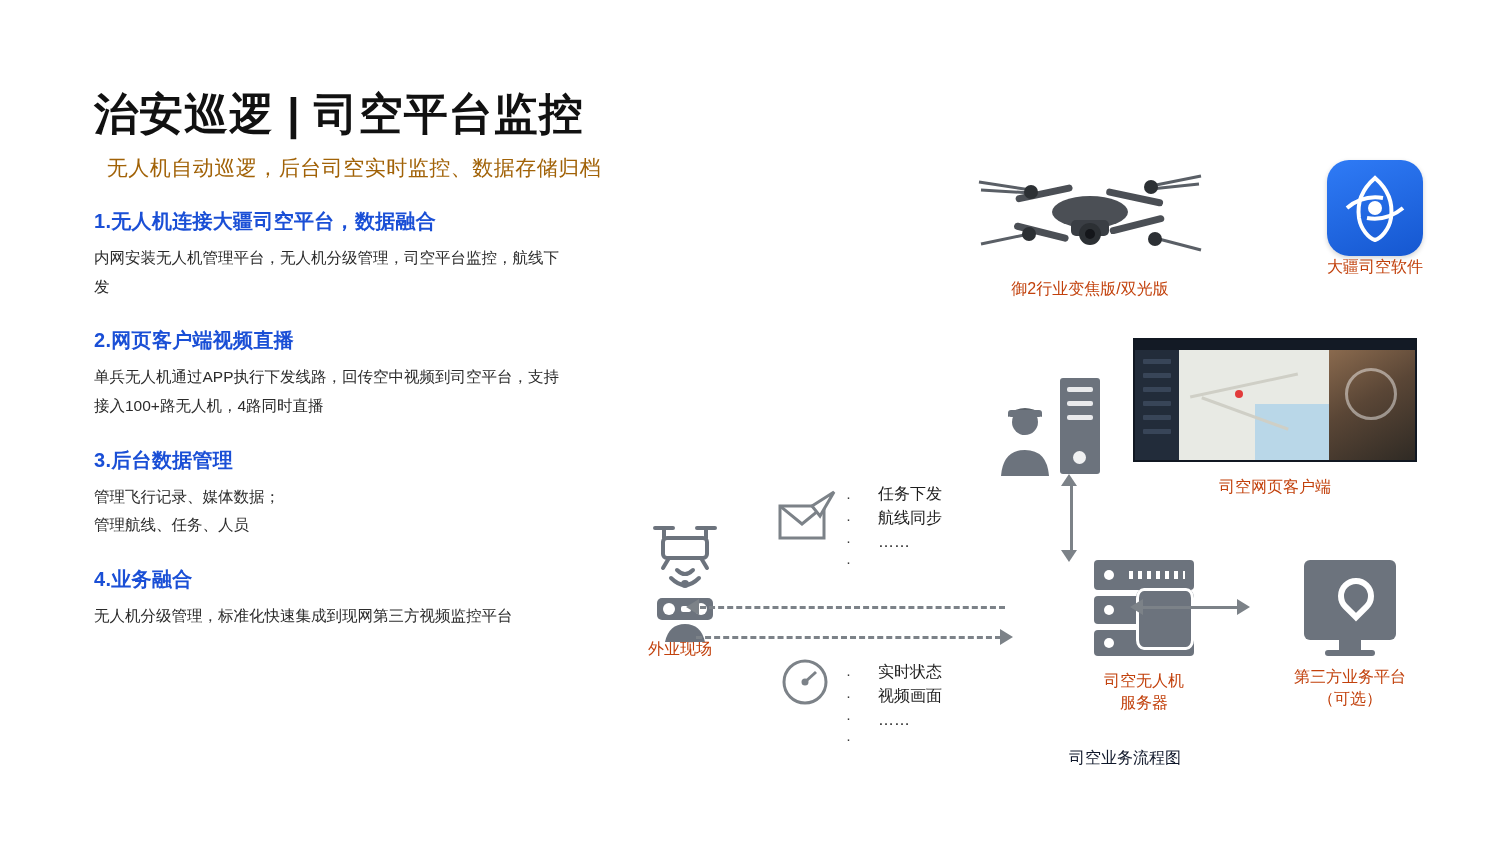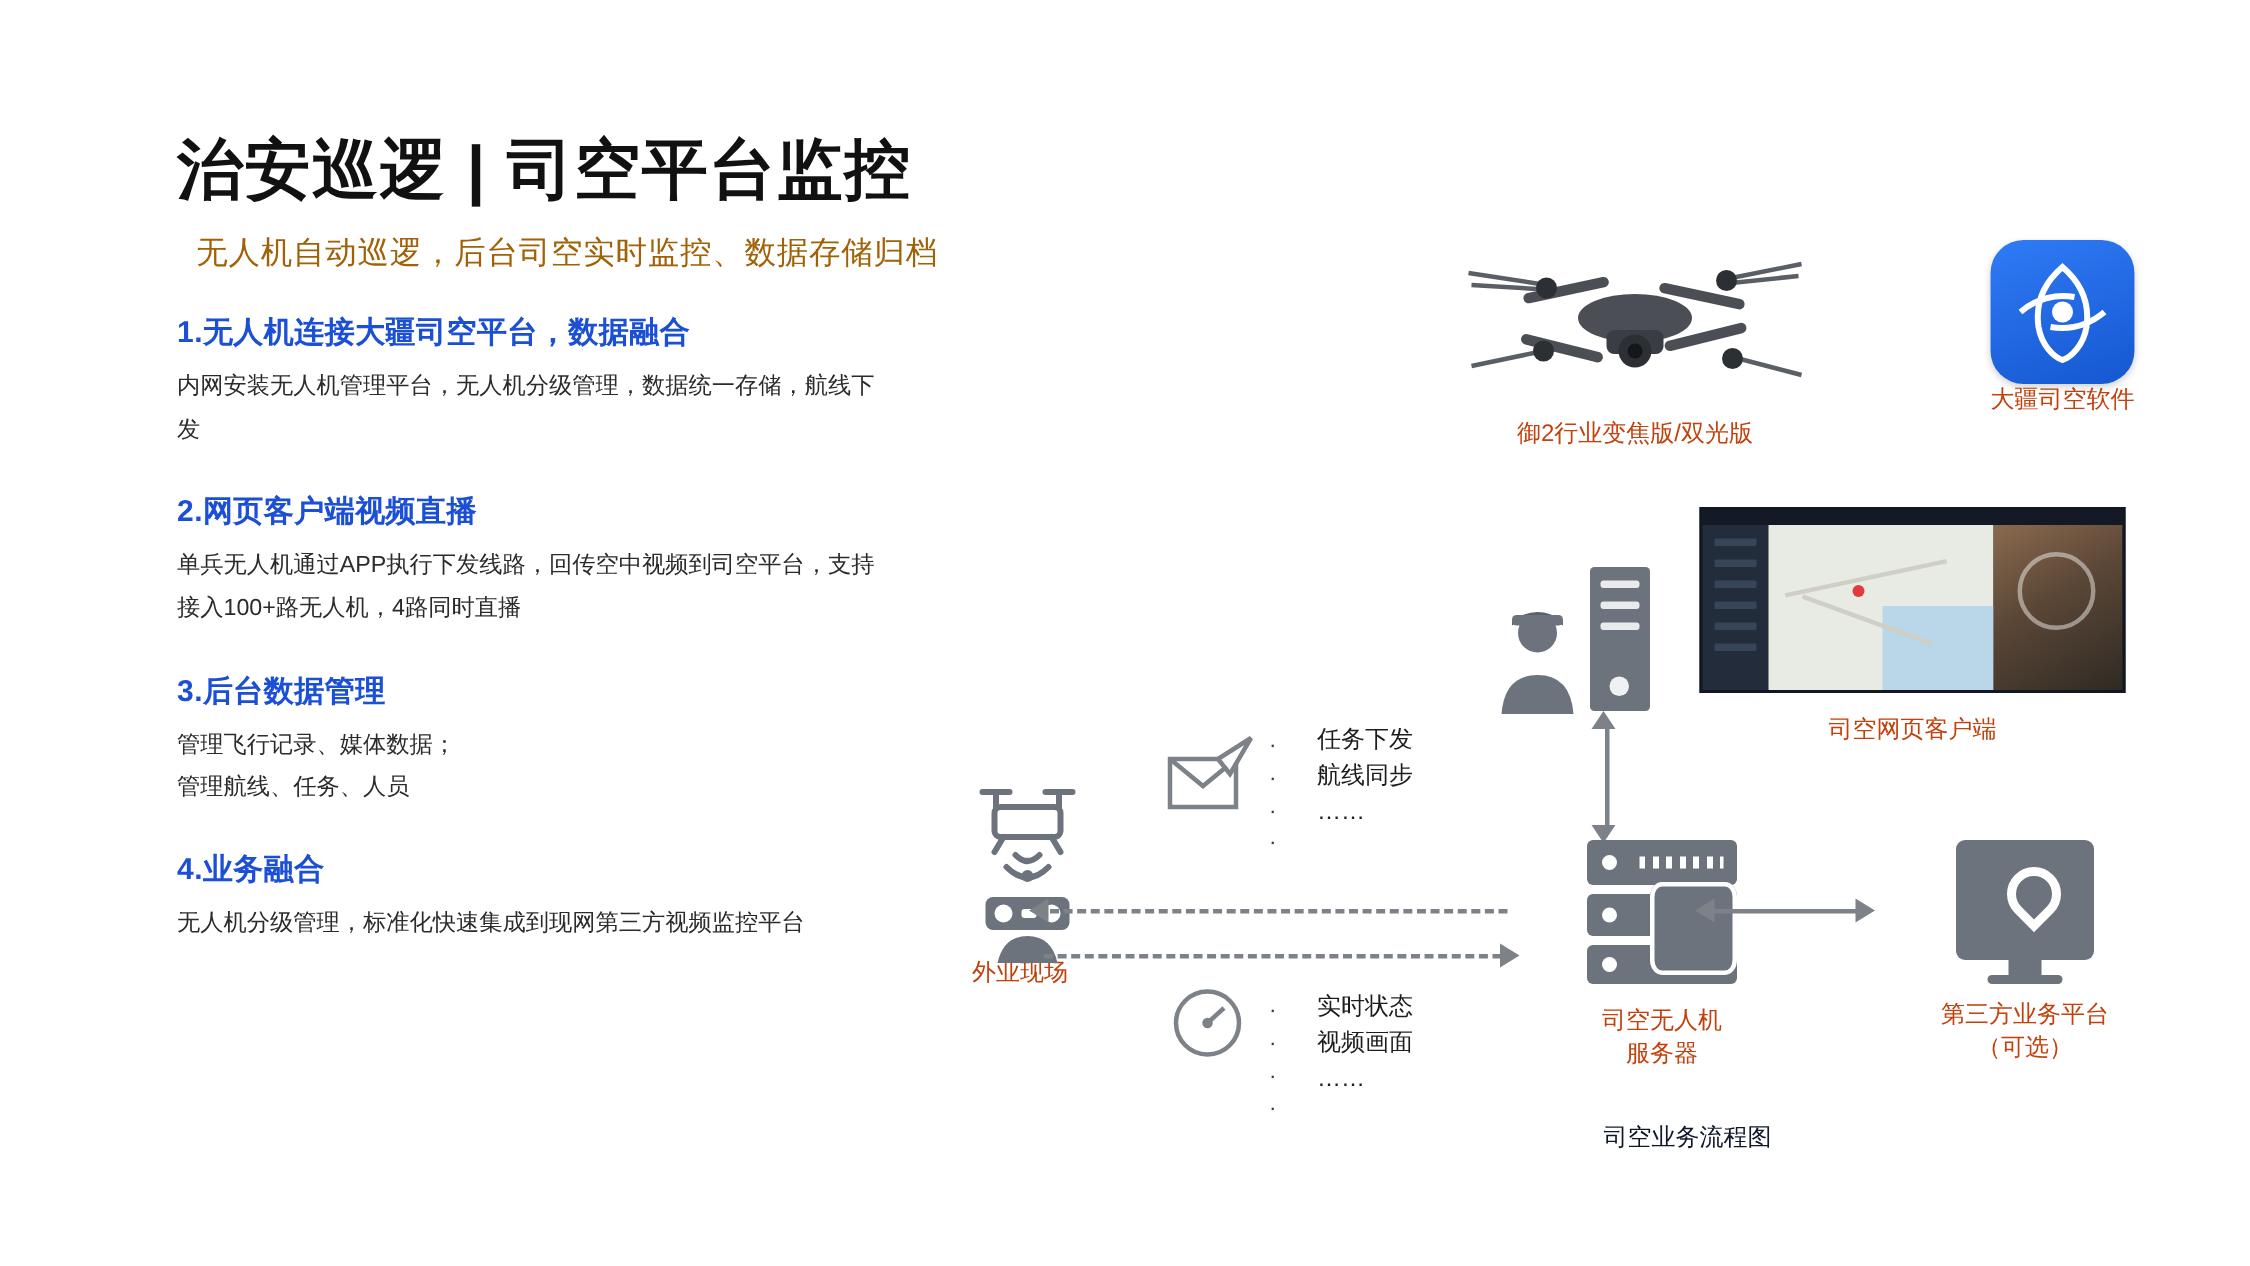--- a/index.html
+++ b/index.html
@@ -20,21 +20,20 @@
     width: 1500px;
     height: 844px;
   }
 
   
   .left-col {
     position: absolute;
     left: 94px;
     top: 88px;
     width: 520px;
-    margin-left: 24px;
   }
   .main-title {
     font-size: 44px;
     font-weight: bold;
     color: #111111;
     letter-spacing: 1px;
     line-height: 1.18;
     white-space: nowrap;
   }
   .subtitle {
@@ -191,21 +190,21 @@
     opacity: .85;
   }
   .tower .dot {
     position: absolute; left: 13px; bottom: 10px; width: 13px; height: 13px;
     background: #ffffff; border-radius: 50%; opacity: .9; margin: 0;
   }
 
   
   .server-block {
     position: absolute;
-    left: 408px;
+    left: 444px;
     top: 560px;
     width: 200px;
     text-align: center;
   }
   .server {
     width: 100px;
     height: 96px;
     margin: 0 auto;
     position: relative;
   }
@@ -359,21 +358,21 @@
 <div class="slide">
 
   <div class="left-col">
 
     <div class="main-title">治安巡逻 | 司空平台监控</div>
     <div class="subtitle">无人机自动巡逻，后台司空实时监控、数据存储归档</div>
 
     <div class="section">
       <div class="section-head">1.无人机连接大疆司空平台，数据融合</div>
       <div class="section-body">
-        <p>内网安装无人机管理平台，无人机分级管理，数据统一存储，航线下发</p>
+        <p>内网安装无人机管理平台，无人机分级管理，司空平台监控，航线下发</p>
       </div>
     </div>
 
     <div class="section">
       <div class="section-head">2.网页客户端视频直播</div>
       <div class="section-body">
         <p>单兵无人机通过APP执行下发线路，回传空中视频到司空平台，支持接入100+路无人机，4路同时直播</p>
       </div>
     </div>
 

